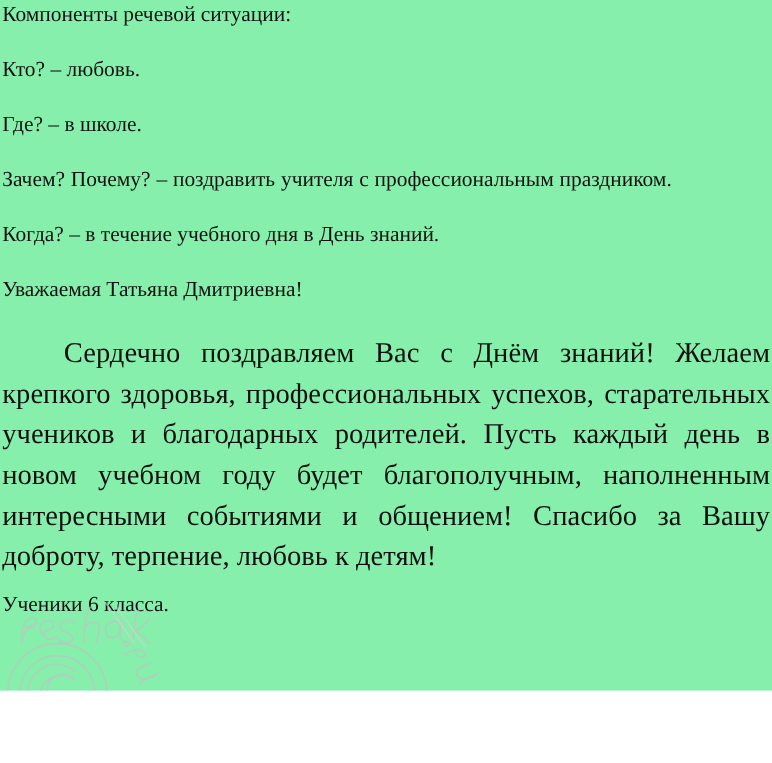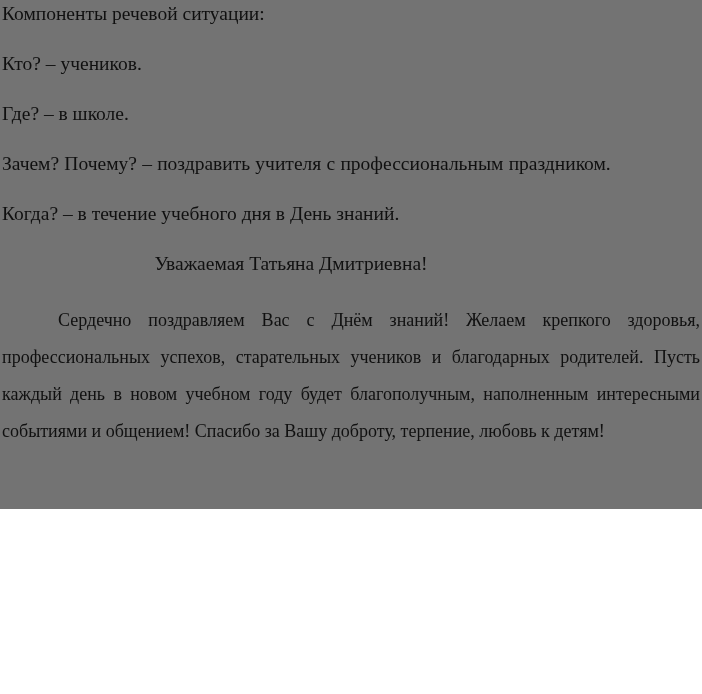--- a/index.html
+++ b/index.html
@@ -10,22 +10,22 @@
   }
 
   body {
     font-family: "Liberation Serif", "DejaVu Serif", serif;
     color: #101010;
   }
 
   .page {
     position: relative;
     width: 702px;
-    height: 509px;
-    background: #737373;
+    height: 628px;
+    background: #86efac;
     overflow: hidden;
   }
 
   
   .watermark {
     position: absolute;
     left: 0;
     top: 548px;
     width: 240px;
     height: 146px;
@@ -62,29 +62,29 @@
     white-space: normal;
     text-align: justify;
     text-align-last: left;
     text-justify: inter-word;
     word-spacing: 0.02em;
   }
 
   .gap-top-1 { margin-top: 2px; }
 
   .centered {
-    text-align: center;
+    text-align: left;
     font-size: 19.5px;
     line-height: 24px;
     margin: 0 0 26px 0;
     padding-right: 120px;
   }
 
   .body-par {
-    font-size: 18px;
+    font-size: 26px;
     line-height: 37px;
     margin: 0 0 14px 0;
     text-indent: 56px;
     text-align: justify;
     text-align-last: left;
     text-justify: inter-word;
     hyphens: none;
   }
 
   .signature {
@@ -138,30 +138,31 @@
         <path d="M96 0 L122 36"></path>
         <path d="M106 4 L132 40"></path>
       </g>
     </svg>
   </div>
 
   <div class="doc">
 
     <p class="line qa gap-top-1">Компоненты речевой ситуации:</p>
 
-    <p class="line qa">Кто? – учеников.</p>
+    <p class="line qa">Кто? – любовь.</p>
 
 
     <p class="line qa">Где? – в школе.</p>
 
     <p class="line qa qa-wrap">Зачем? Почему? – поздравить учителя с профессиональным праздником.</p>
 
     <p class="line qa">Когда? – в течение учебного дня в День знаний.</p>
 
 
     <p class="centered">Уважаемая Татьяна Дмитриевна!</p>
 
     <p class="body-par">Сердечно поздравляем Вас с Днём знаний! Желаем крепкого здоровья, профессиональных успехов, старательных учеников и благодарных родителей. Пусть каждый день в новом учебном году будет благополучным, наполненным интересными событиями и общением! Спасибо за Вашу доброту, терпение, любовь к детям!</p>
 
+    <p class="signature">Ученики 6 класса.</p>
 
   </div>
 
 </div>
 
 </body></html>

